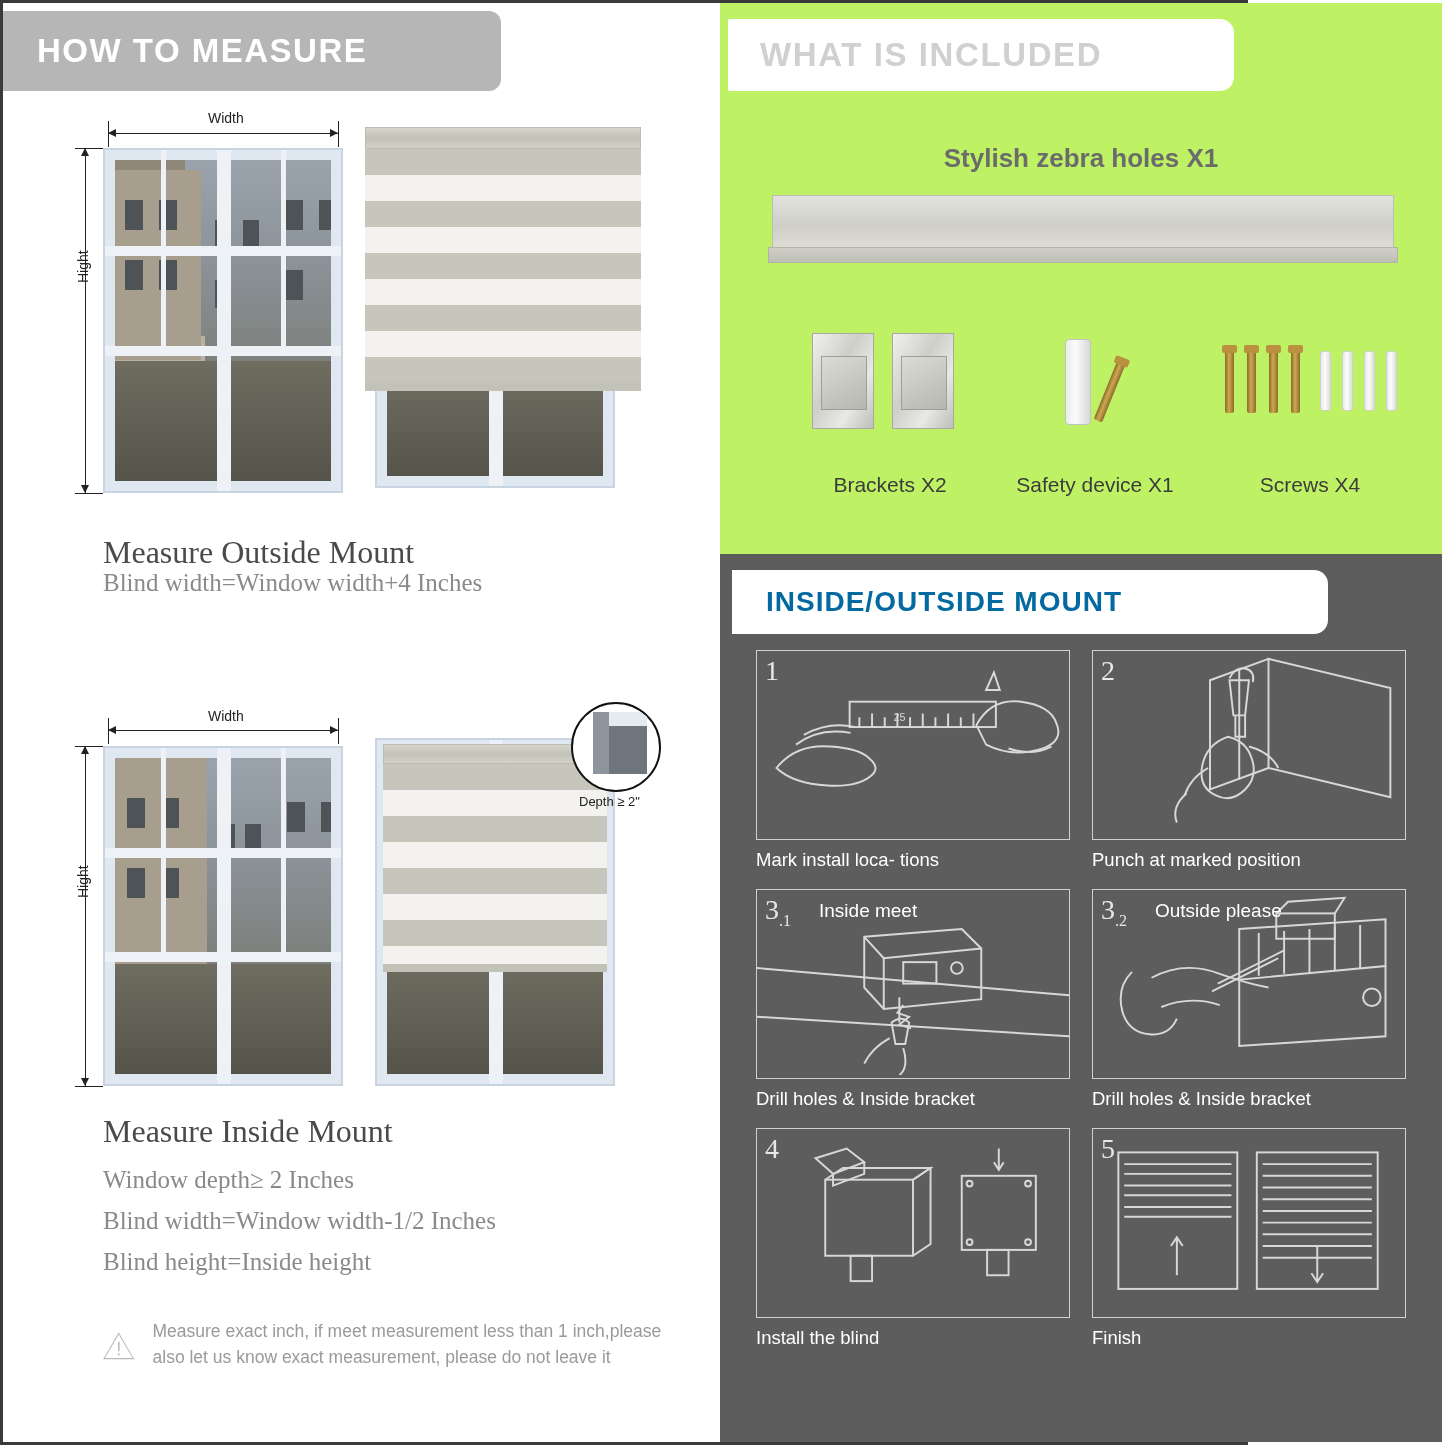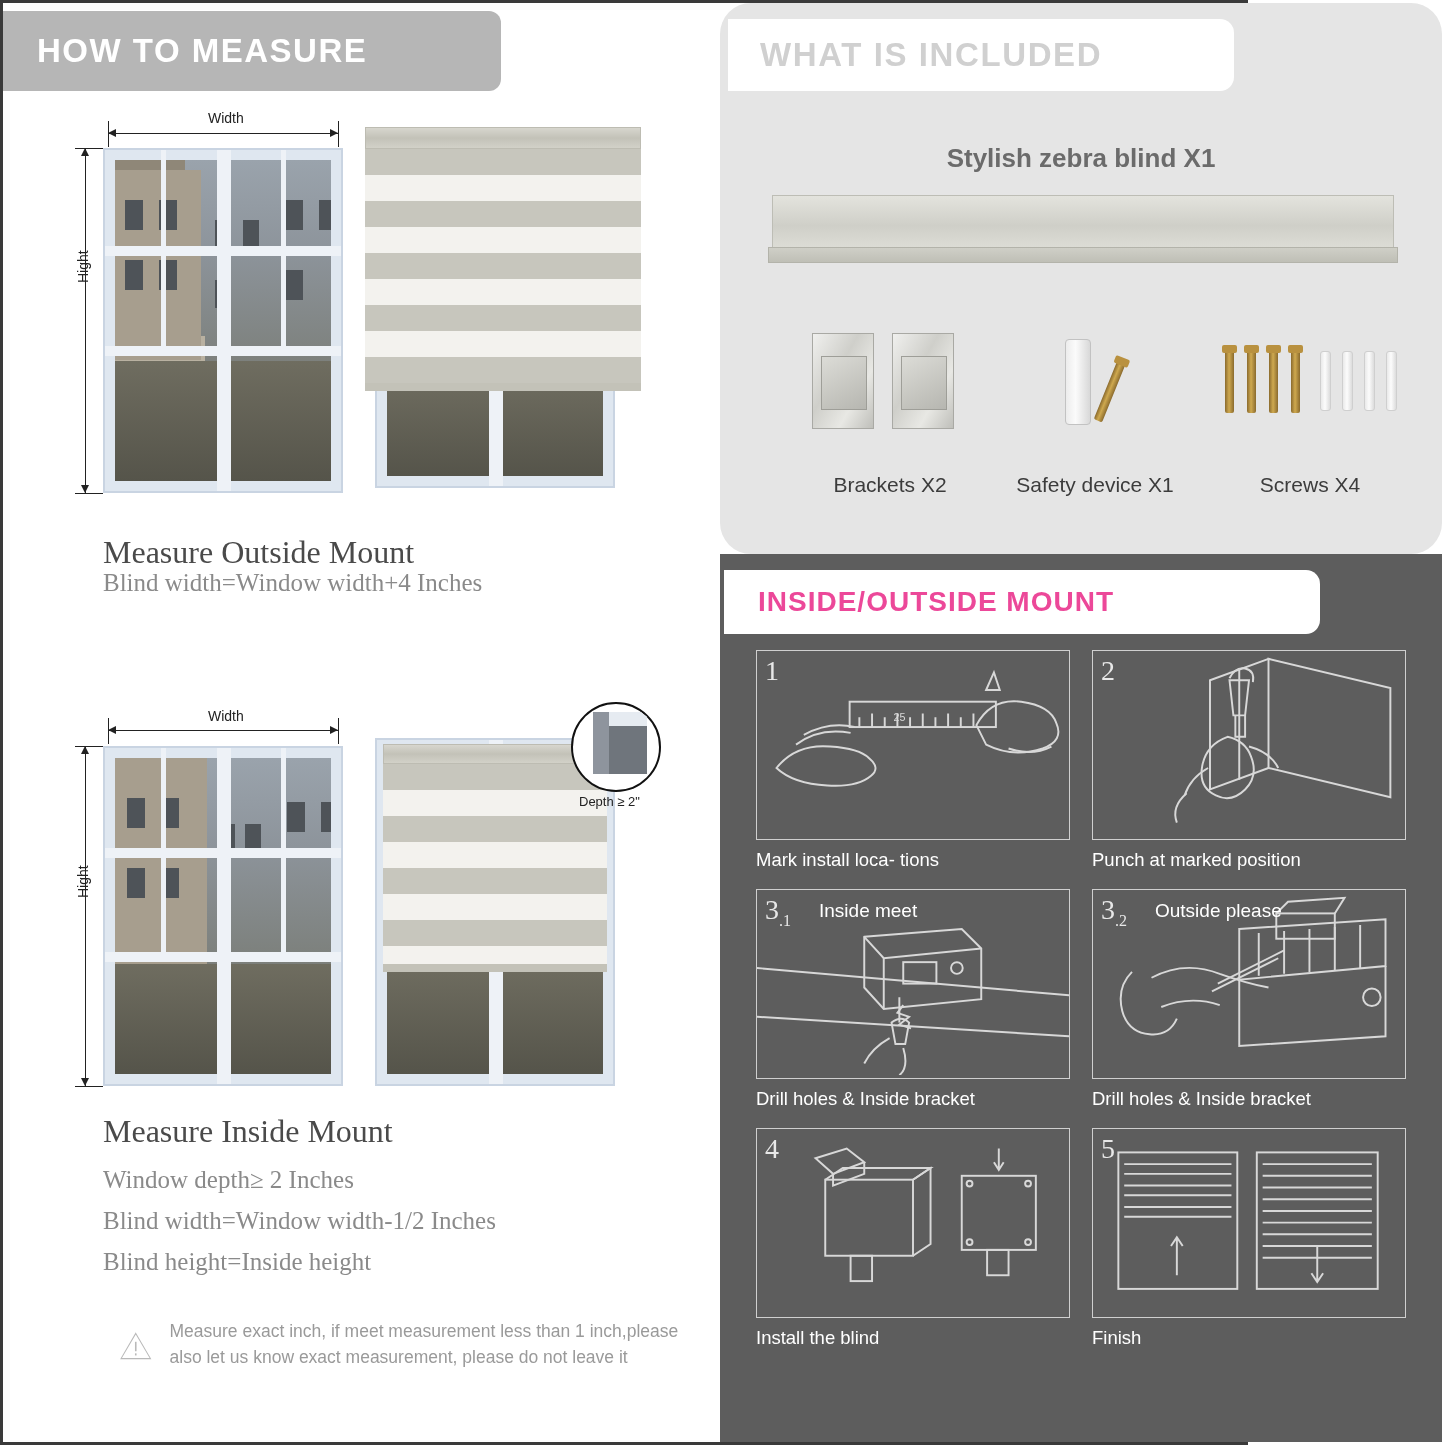--- a/index.html
+++ b/index.html
@@ -173,41 +173,40 @@
   .line-txt {
     position: absolute;
     font-size: 25px;
     color: #8a8a8a;
     font-family: "Liberation Serif", serif;
     white-space: nowrap;
   }
 
   .note {
     position: absolute;
-    left: 117px; top: 1315px;
+    left: 100px; top: 1315px;
     width: 560px;
     display: flex;
     gap: 18px;
     align-items: flex-start;
   }
   .note-text {
     font-size: 17.5px;
     color: #9a9a9a;
     line-height: 1.5;
     font-family: "Liberation Sans", sans-serif;
   }
 
   
   .right-top {
     position: absolute;
     left: 717px; top: 0;
     width: 722px; height: 551px;
-    background: #e5e5e5;
-    box-sizing: border-box;
-    border-radius: 31px;
+    background: #bef264;
+    box-sizing: border-box;
   }
   .banner-right {
     position: absolute;
     left: 8px; top: 16px;
     width: 506px; height: 72px;
     background: #ffffff;
     border-top-right-radius: 14px;
     border-bottom-right-radius: 14px;
     display: flex;
     align-items: center;
@@ -308,30 +307,30 @@
   
   .right-bottom {
     position: absolute;
     left: 717px; top: 551px;
     width: 722px; height: 888px;
     background: #5d5d5d;
     box-sizing: border-box;
   }
   .banner-mount {
     position: absolute;
-    left: 4px; top: 16px;
+    left: 12px; top: 16px;
     width: 596px; height: 64px;
     background: #ffffff;
     border-top-right-radius: 14px;
     border-bottom-right-radius: 14px;
     display: flex;
     align-items: center;
     padding-left: 34px;
     box-sizing: border-box;
-    color: #ec4899;
+    color: #0369a1;
     font-size: 28px;
     font-weight: bold;
     letter-spacing: 1px;
   }
   .steps {
     position: absolute;
     left: 36px; top: 96px;
     width: 650px;
     display: grid;
     grid-template-columns: 1fr 1fr;
@@ -515,21 +514,21 @@
       </svg>
       <div class="note-text">Measure exact inch, if meet measurement less than 1 inch,please also let us know exact measurement, please do not leave it</div>
     </div>
   </div>
 
   <div class="right-top">
     <div class="banner-right">
       <span>WHAT IS INCLUDED</span>
     </div>
 
-    <div class="inc-title">Stylish zebra blind X1</div>
+    <div class="inc-title">Stylish zebra holes X1</div>
 
     <div class="headrail">
       <div class="top"></div>
       <div class="lip"></div>
     </div>
 
     <div class="parts-row">
 
       <div class="bracket" style="left:92px;top:0;"></div>
       <div class="bracket" style="left:172px;top:0;"></div>

